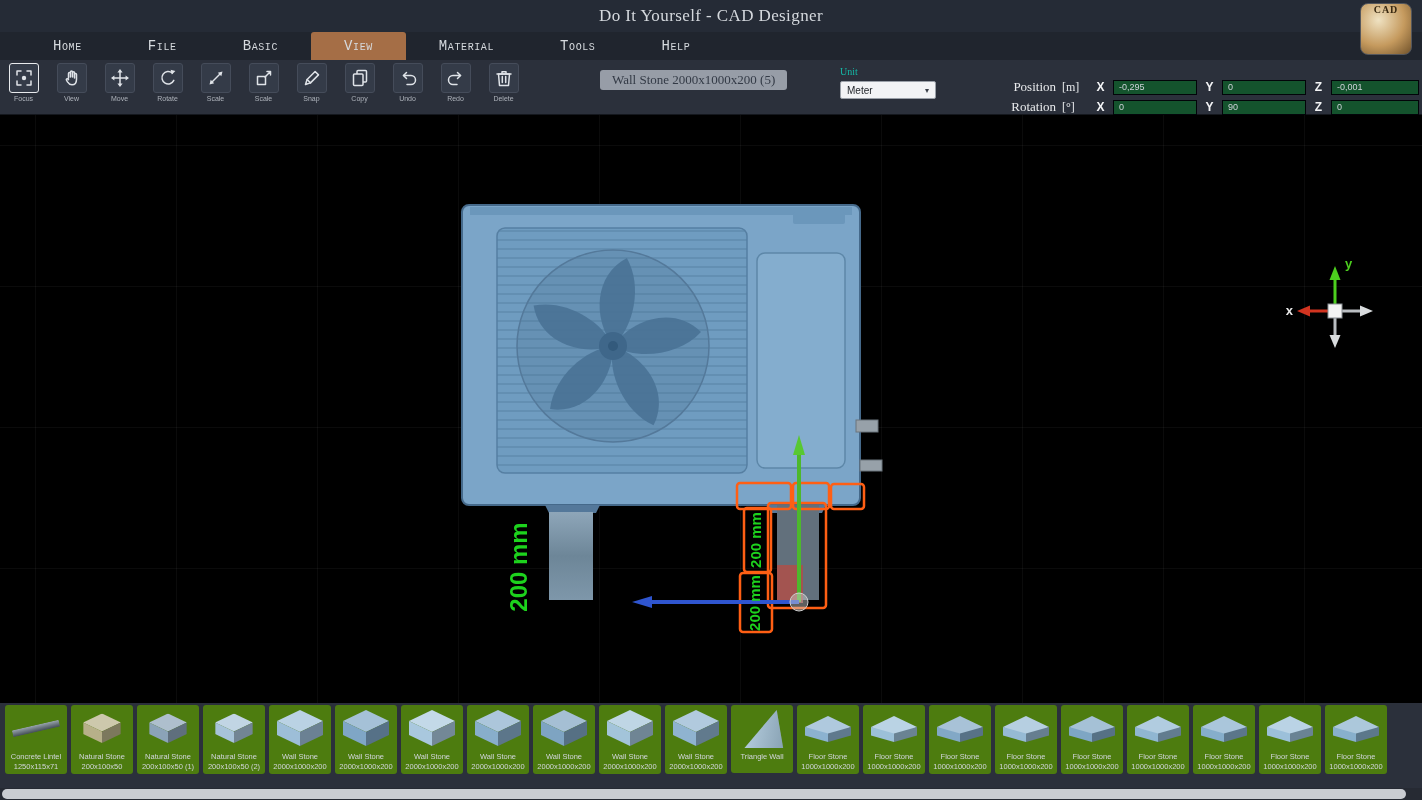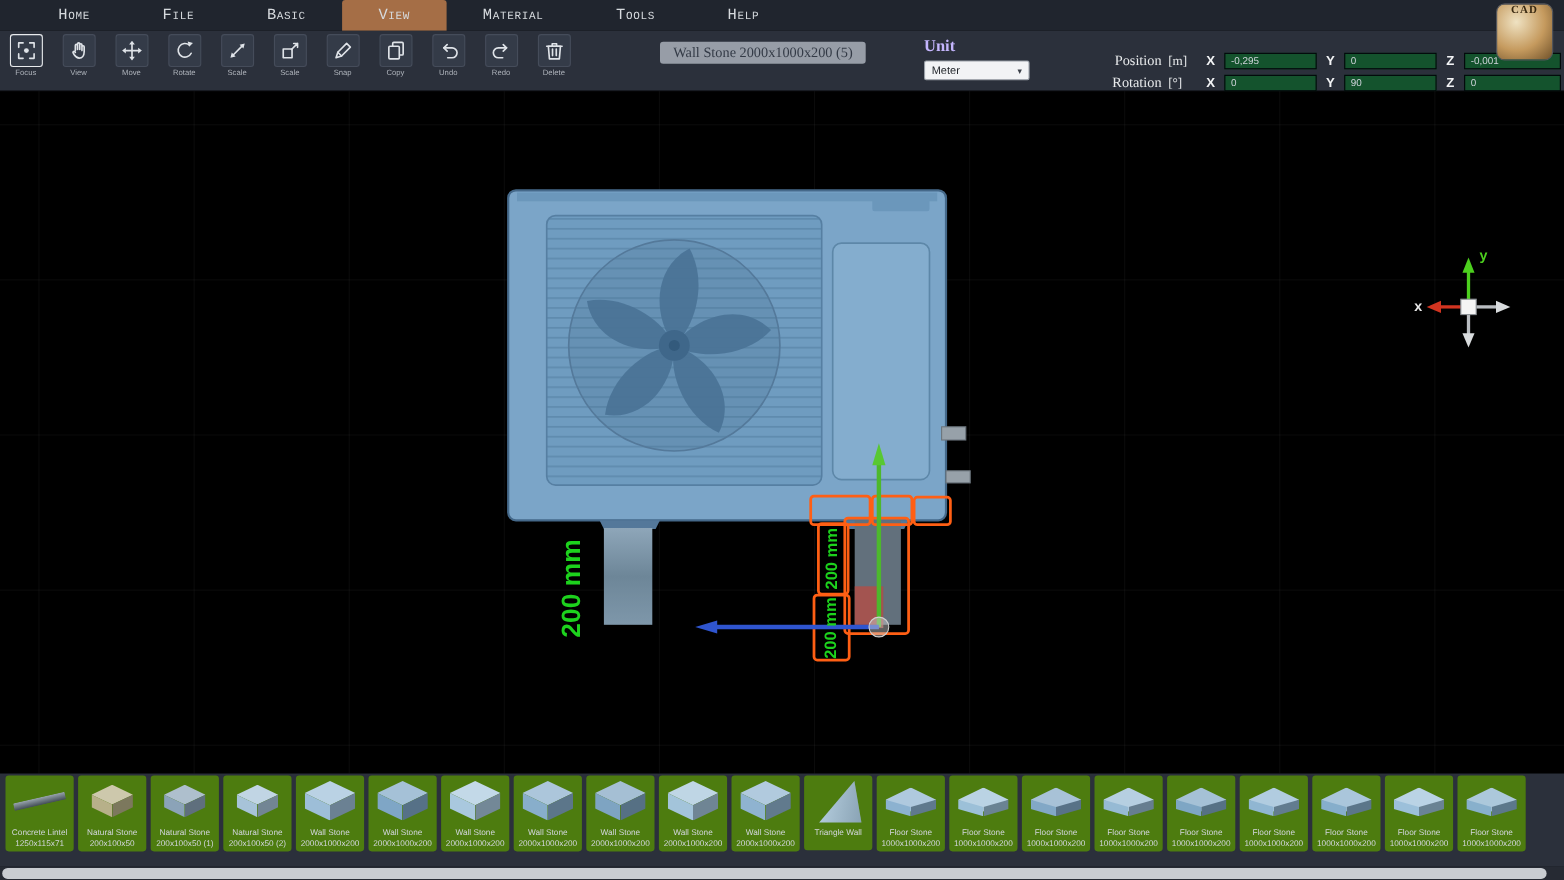--- a/index.html
+++ b/index.html
@@ -26,21 +26,21 @@
   .tool { width:35px; display:flex; flex-direction:column; align-items:center; cursor:default; }
   .tico { width:30px; height:30px; background:#343b48; border:1px solid #454c5a; border-radius:3px;
           display:flex; align-items:center; justify-content:center; }
   .tool.selected .tico { border:1.6px solid #e8eaed; }
   .tico svg { width:20px; height:20px; stroke:#dfe3e8; fill:none; stroke-width:1.5; stroke-linecap:round; stroke-linejoin:round; }
   .tlab { font-family:"Liberation Sans", sans-serif; font-size:7px; color:#aeb3bb; margin-top:2px; }
 
   .selpill { position:absolute; left:600px; top:10px; background:#979da7; color:#333a46; font-size:13px;
              padding:2px 12px; border-radius:3px; }
   .unitbox { position:absolute; left:840px; top:6px; }
-  .unitlabel { color:#c4b5fd; font-size:15px;font-weight:bold; }
+  .unitlabel { color:#14b8a6; font-size:10px; }
   .unitselect { margin-top:4px; width:96px; height:18px; background:#f2f3f5; border:1px solid #9aa0a8; border-radius:2px;
                 display:flex; align-items:center; justify-content:space-between; padding:0 6px;
                 font-family:"Liberation Sans", sans-serif; font-size:10px; color:#1d2126; cursor:default; }
   .chev { font-size:8px; color:#3a3f48; }
 
   .xform { position:absolute; right:3px; top:19px; display:flex; flex-direction:column; gap:4px; }
   .xrow { display:flex; align-items:center; gap:6px; justify-content:flex-end; }
   .xlabel { width:60px; text-align:right; color:#e8eaec; font-size:13px; }
   .xunit { width:26px; color:#e8eaec; font-size:12px; }
   .xaxis { width:13px; text-align:center; color:#f2f3f5; font-weight:bold; font-size:12px; font-family:"Liberation Sans", sans-serif; }
@@ -83,20 +83,23 @@
 
   
   .hscroll { height:12px; background:#262a33; flex:0 0 auto; padding:1px 2px; }
   .hthumb { height:10px; width:99%; background:#c9ccd1; border-radius:5px; }
 </style>
 </head>
 <body>
 
 <div class="app">
 
+  <header class="titlebar">
+    <div class="title">Do It Yourself - CAD Designer</div>
+  </header>
   <div class="logo">
     <span>CAD</span>
   </div>
 
   <nav class="menubar">
     <span class="mi">Home</span>
     <span class="mi">File</span>
     <span class="mi">Basic</span>
     <span class="mi active">View</span>
     <span class="mi">Material</span>

